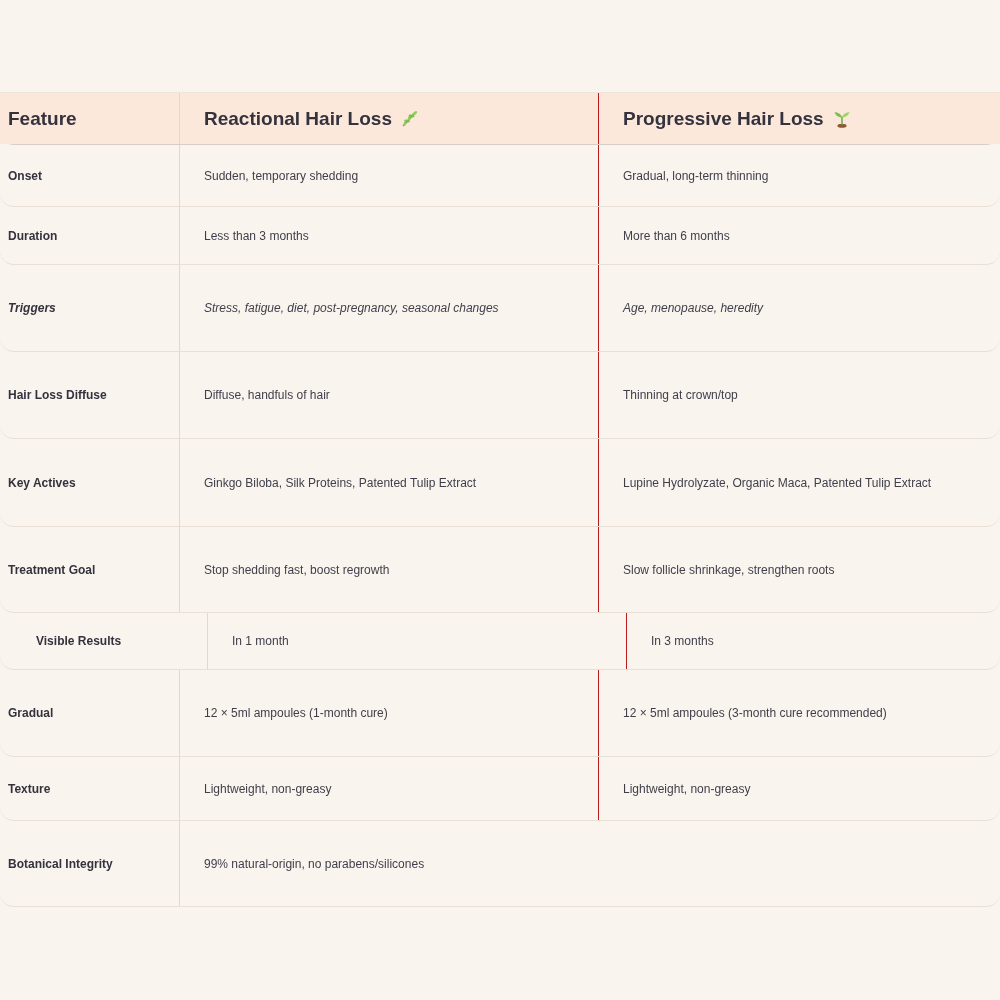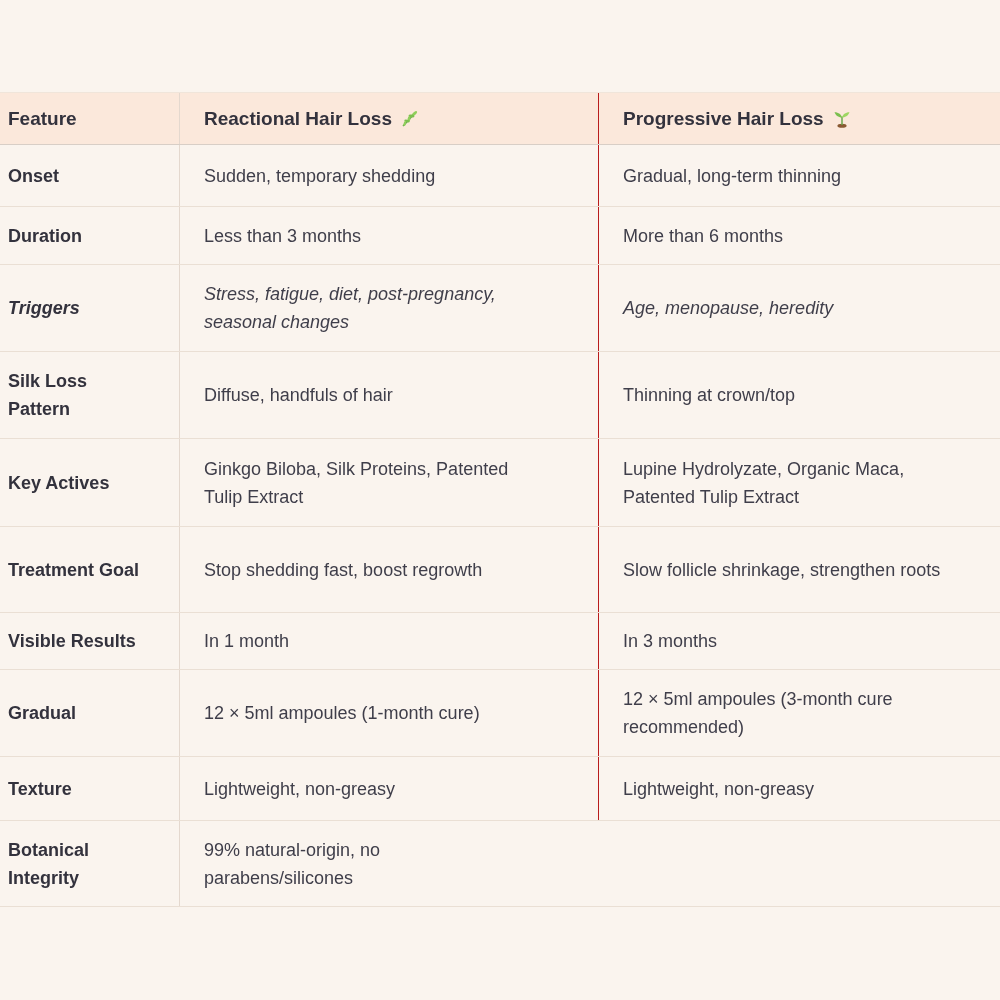--- a/index.html
+++ b/index.html
@@ -12,37 +12,38 @@
   }
   .table {
     margin-top: 92px;
     width: 1000px;
     border-top: 1px solid #f0e5da;
   }
   .trow {
     display: grid;
     grid-template-columns: 179px 419px 402px;
     border-bottom: 1px solid #eadfd4;
+    border-radius: 14px;
   }
   .trow.thead { border-bottom: 1px solid #d8cec6; }
   .trow:nth-child(1)  { height: 52px; }
   .trow:nth-child(2)  { height: 62px; }
   .trow:nth-child(3)  { height: 58px; }
   .trow:nth-child(4)  { height: 87px; font-style: italic; }
   .trow:nth-child(5)  { height: 87px; }
   .trow:nth-child(6)  { height: 88px; }
   .trow:nth-child(7)  { height: 86px; }
-  .trow:nth-child(8)  { height: 57px; }
+  .trow:nth-child(8)  { height: 57px; padding-left: 28px; }
   .trow:nth-child(9)  { height: 87px; }
   .trow:nth-child(10) { height: 64px; }
   .trow:nth-child(11) { height: 86px; }
   .cell {
     display: flex;
     align-items: center;
-    font-size: 18px;
+    font-size: 12px;
     line-height: 28px;
   }
   .c1 { padding: 0 36px 0 8px; }
   .c2 { padding: 0 64px 0 24px; border-left: 1px solid #e4d8ce; }
   .c3 { padding: 0 28px 0 24px; border-left: 1px solid #b91c1c; }
   .feat { font-weight: bold; color: #33323d; }
   .th {
     background: #fbe8db;
     font-weight: bold;
     font-size: 19px;
@@ -106,21 +107,21 @@
     <div class="cell c3">More than 6 months</div>
   </div>
 
   <div class="trow">
     <div class="cell c1 feat">Triggers</div>
     <div class="cell c2">Stress, fatigue, diet, post-pregnancy, seasonal changes</div>
     <div class="cell c3">Age, menopause, heredity</div>
   </div>
 
   <div class="trow">
-    <div class="cell c1 feat">Silk Loss Pattern</div>
+    <div class="cell c1 feat">Hair Loss Diffuse</div>
     <div class="cell c2">Diffuse, handfuls of hair</div>
     <div class="cell c3">Thinning at crown/top</div>
   </div>
 
   <div class="trow">
     <div class="cell c1 feat">Key Actives</div>
     <div class="cell c2">Ginkgo Biloba, Silk Proteins, Patented Tulip Extract</div>
     <div class="cell c3">Lupine Hydrolyzate, Organic Maca, Patented Tulip Extract</div>
   </div>
 

